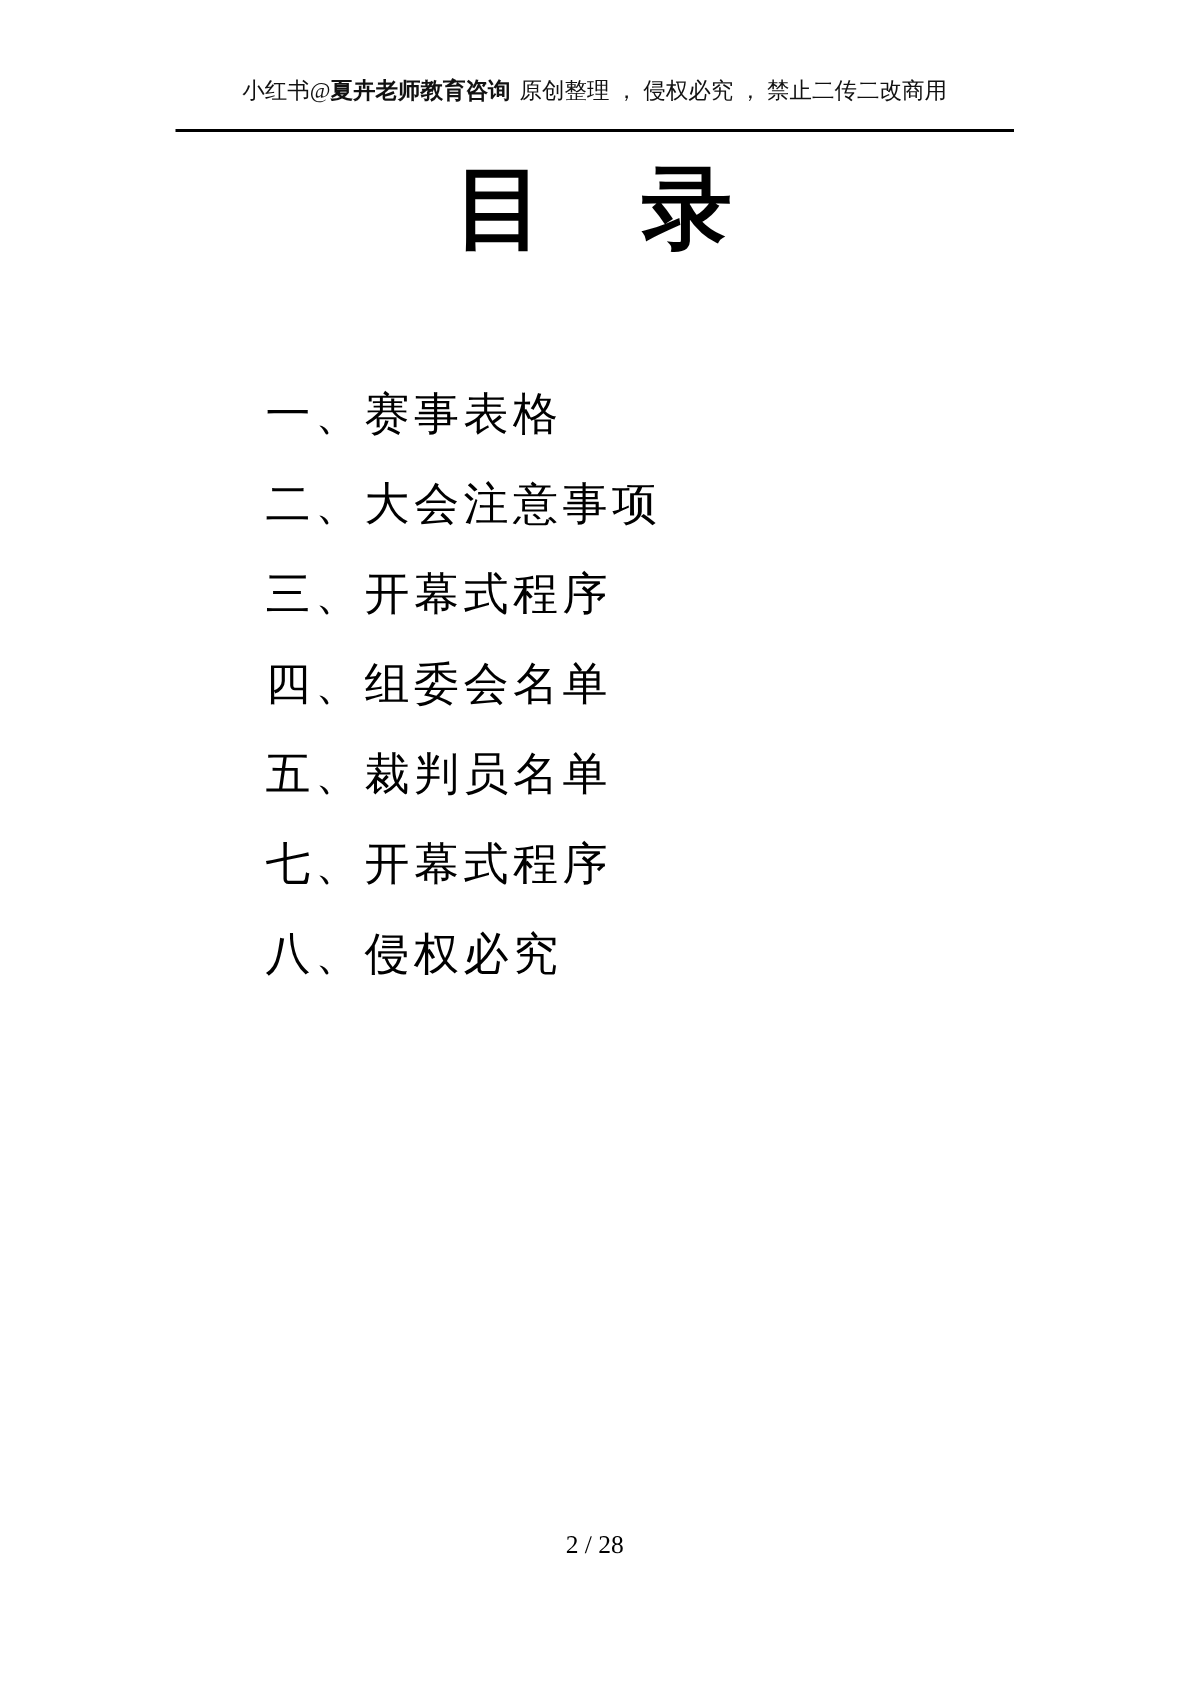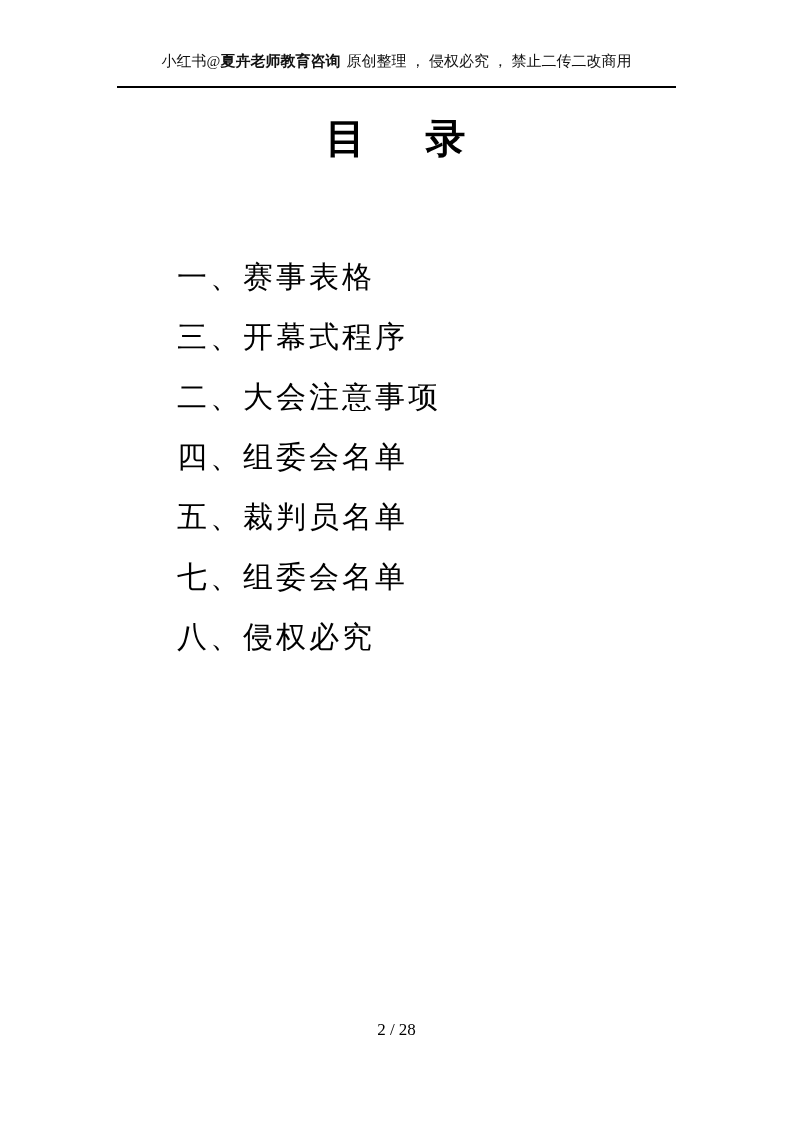--- a/index.html
+++ b/index.html
@@ -36,21 +36,21 @@
     height: 2px;
     background: #000000;
   }
   
   .doc-title {
     position: absolute;
     left: 0;
     width: 100%;
     top: 112px;
     text-align: center;
-    font-size: 40px;
+    font-size: 60px;
     line-height: 54px;
     font-weight: bold;
     word-spacing: 46px;
     letter-spacing: 2px;
   }
   
   .toc {
     position: absolute;
     left: 177px;
     top: 247px;
@@ -83,23 +83,23 @@
   <div class="doc-header">
     <span class="prefix">小红书@</span><span class="brand">夏卉老师教育咨询</span><span class="suffix">原创整理 ， 侵权必究 ， 禁止二传二改商用</span>
   </div>
 
   <div class="header-rule"></div>
 
   <h1 class="doc-title">目 录</h1>
 
   <div class="toc">
     <div class="toc-item">一、赛事表格</div>
+    <div class="toc-item">二、大会注意事项</div>
     <div class="toc-item">三、开幕式程序</div>
-    <div class="toc-item">二、大会注意事项</div>
     <div class="toc-item">四、组委会名单</div>
     <div class="toc-item">五、裁判员名单</div>
-    <div class="toc-item">七、组委会名单</div>
+    <div class="toc-item">七、开幕式程序</div>
     <div class="toc-item">八、侵权必究</div>
   </div>
 
   <div class="doc-footer">2 / 28</div>
 
 </div>
 
 </body></html>

